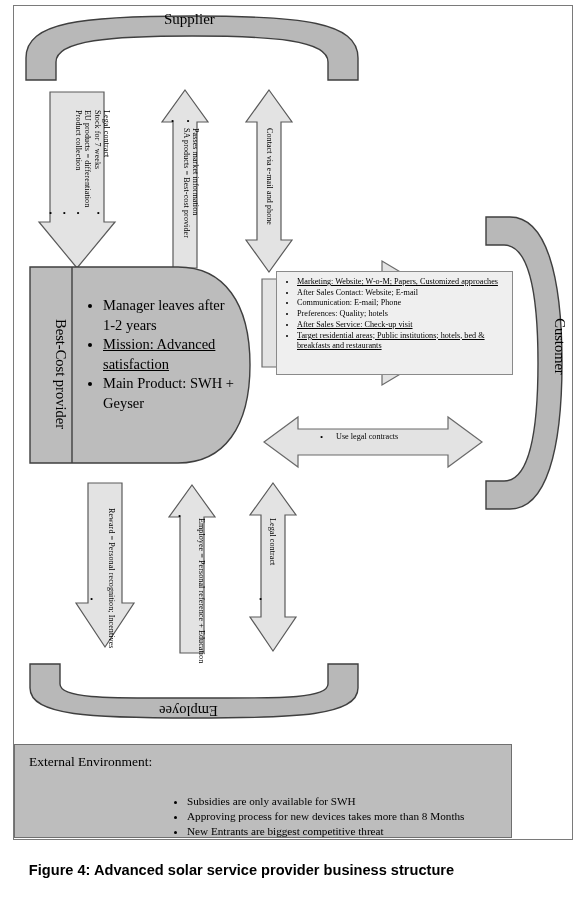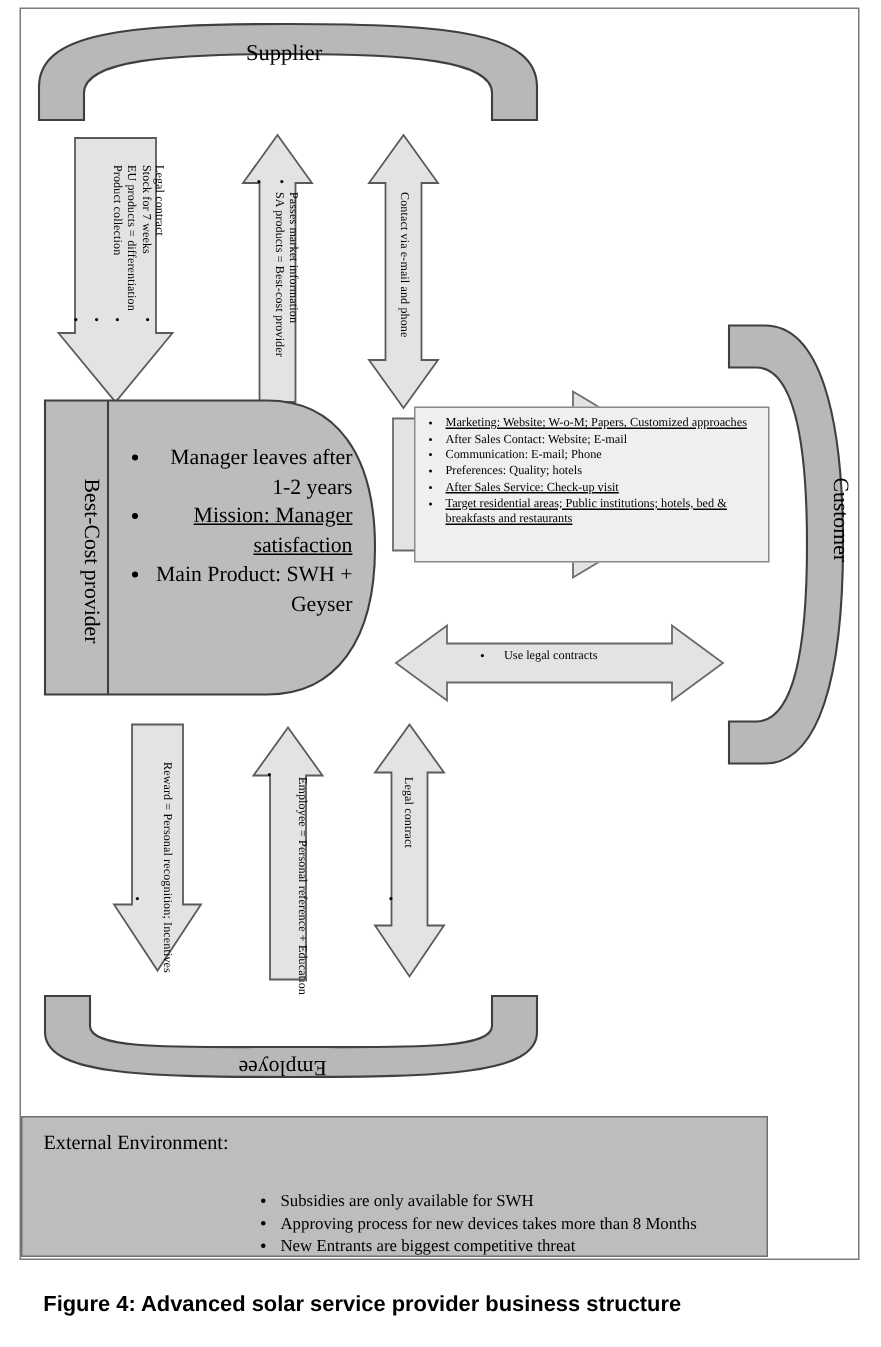--- a/index.html
+++ b/index.html
@@ -29,21 +29,21 @@
   
   #core-box{position:absolute;left:27px;top:272px;width:208px;height:192px;}
   #core-left-label{
     position:absolute;left:0;top:0;width:37px;height:192px;
   }
   #core-left-label span{
     position:absolute;left:50%;top:50%;
     transform:translate(-50%,-50%) rotate(90deg);
     white-space:nowrap;font-size:14.5px;
   }
-  #core-bullets{position:absolute;left:44px;top:18px;width:150px;text-align:right;}
+  #core-bullets{position:absolute;left:44px;top:18px;width:150px;}
   #core-bullets li{font-size:14.5px;line-height:19.5px;margin:0 0 0 0;}
   #core-bullets ul{margin:0;padding-left:18px;list-style:disc;}
   .u{text-decoration:underline;}
 
   
   #mkt-panel{
     position:absolute;left:262px;top:265px;width:237px;height:104px;
     background:#efefef;border:1px solid #8a8a8a;box-sizing:border-box;
   }
   #mkt-panel ul{margin:0;padding:5px 4px 0 20px;list-style:disc;}
@@ -70,21 +70,21 @@
 </head>
 <body>
 
 <div id="page">
 
   <div id="frame">
 
     <svg class="arc-svg" style="left:8px;top:8px;" width="340" height="70" viewBox="0 0 340 70">
       <path d="M4 66 L4 44 C4 8 60 2 170 2 C280 2 336 8 336 44 L336 66 L306 66 L306 48 C306 26 250 22 170 22 C90 22 34 26 34 48 L34 66 Z" fill="#b8b8b8" stroke="#3f3f3f" stroke-width="1.4"></path>
     </svg>
-    <div class="shape-label" style="left:150px;top:22px;font-size:15px;">
+    <div class="shape-label" style="left:150px;top:5px;font-size:15px;">
       <span>Supplier</span>
     </div>
 
     <svg class="arc-svg" style="left:23px;top:84px;" width="80" height="180" viewBox="0 0 80 180">
       <path d="M13 2 L67 2 L67 132 L78 132 L40 178 L2 132 L13 132 Z" fill="#e3e3e3" stroke="#5a5a5a" stroke-width="1.2"></path>
     </svg>
     <div class="vtext rot90" style="left:97px;top:104px;">
       <div>Legal contract</div>
       <div>Stock for 7 weeks</div>
       <div>EU products = differentiation</div>
@@ -112,21 +112,21 @@
       <path d="M2 2 L150 2 C196 2 222 38 222 100 C222 162 196 198 150 198 L2 198 Z" fill="#bcbcbc" stroke="#3f3f3f" stroke-width="1.4"></path>
       <line x1="44" y1="2" x2="44" y2="198" stroke="#3f3f3f" stroke-width="1.4"></line>
     </svg>
     <div id="core-box">
       <div id="core-left-label">
         <span>Best-Cost provider</span>
       </div>
       <div id="core-bullets">
         <ul>
           <li><span>Manager leaves after 1-2 years</span></li>
-          <li><span class="u">Mission: Manager satisfaction</span></li>
+          <li><span class="u">Mission: Advanced satisfaction</span></li>
           <li><span>Main Product: SWH + Geyser</span></li>
         </ul>
       </div>
     </div>
 
     <svg class="arc-svg" style="left:246px;top:253px;" width="230" height="128" viewBox="0 0 230 128">
       <path d="M122 2 L122 20 L2 20 L2 108 L122 108 L122 126 L226 64 Z" fill="#e3e3e3" stroke="#6a6a6a" stroke-width="1.2"></path>
     </svg>
     <div id="mkt-panel">
       <ul>

